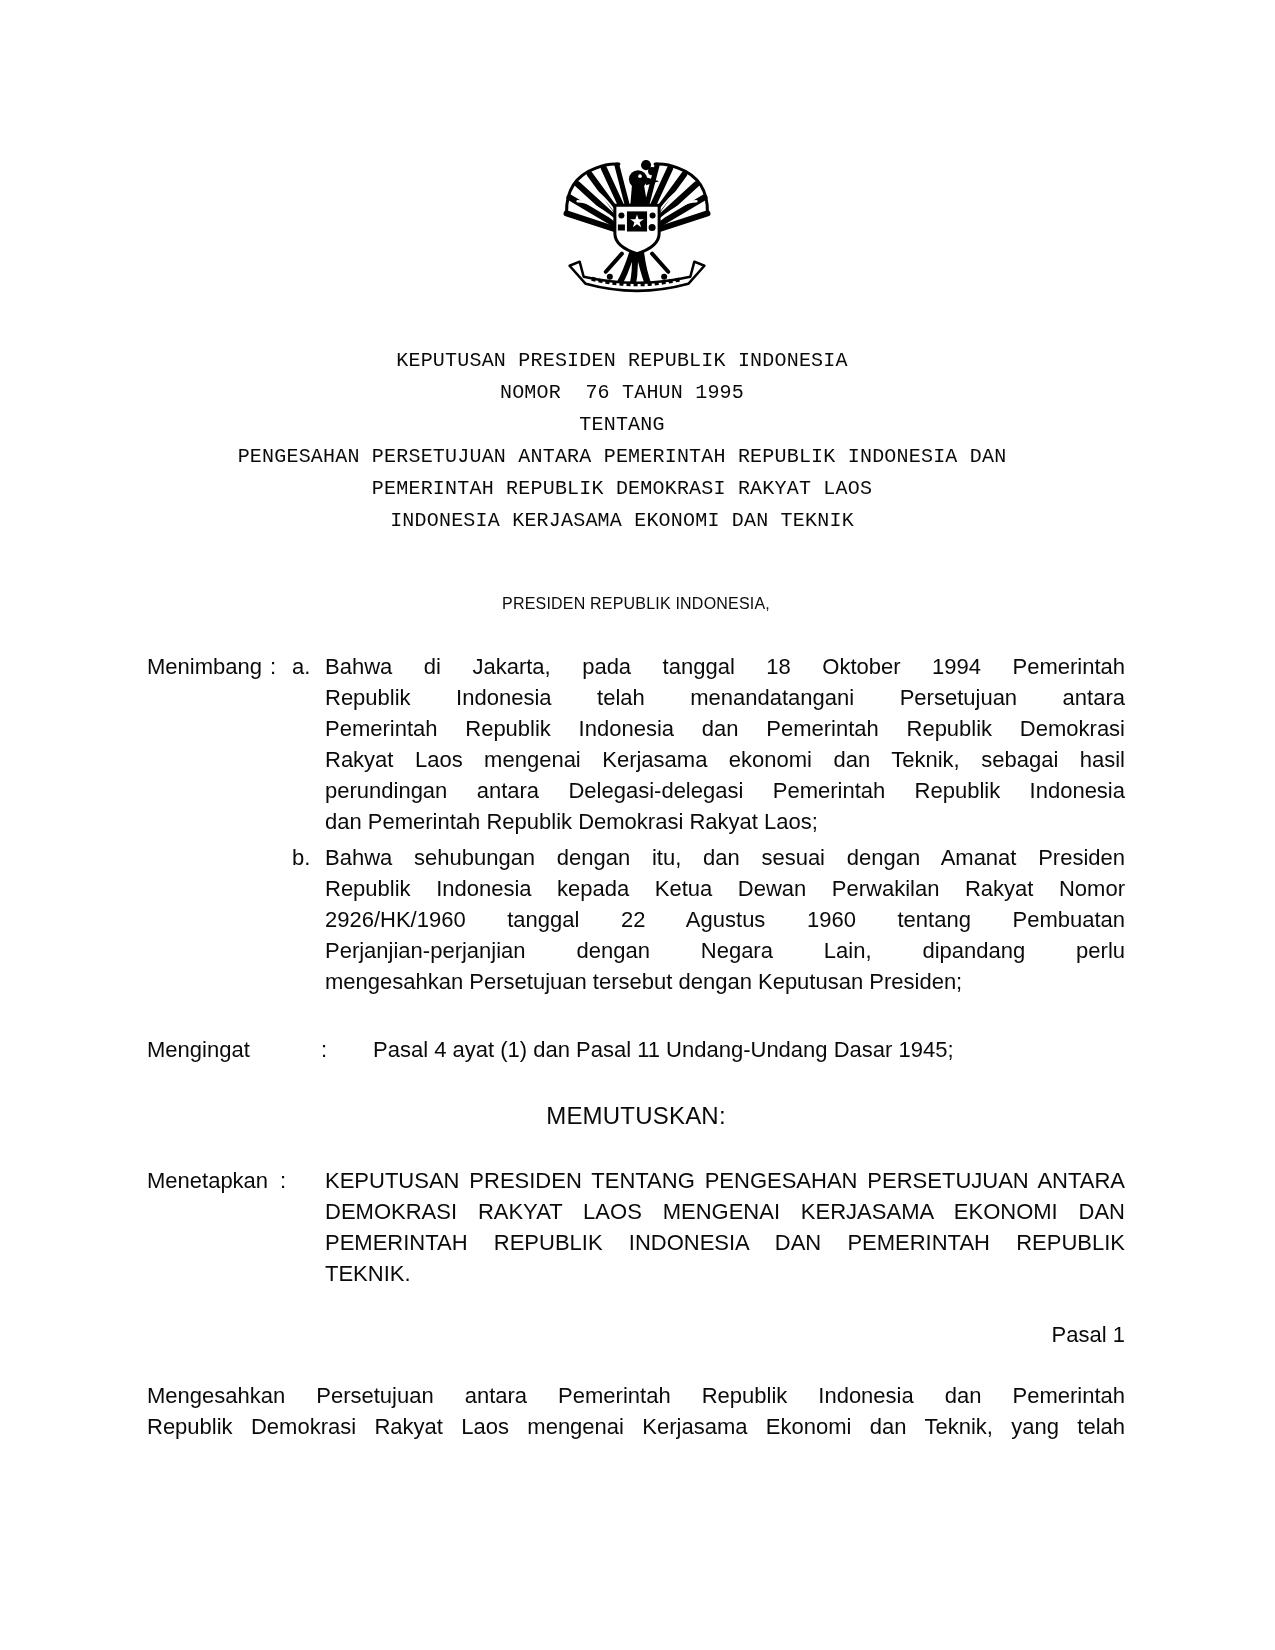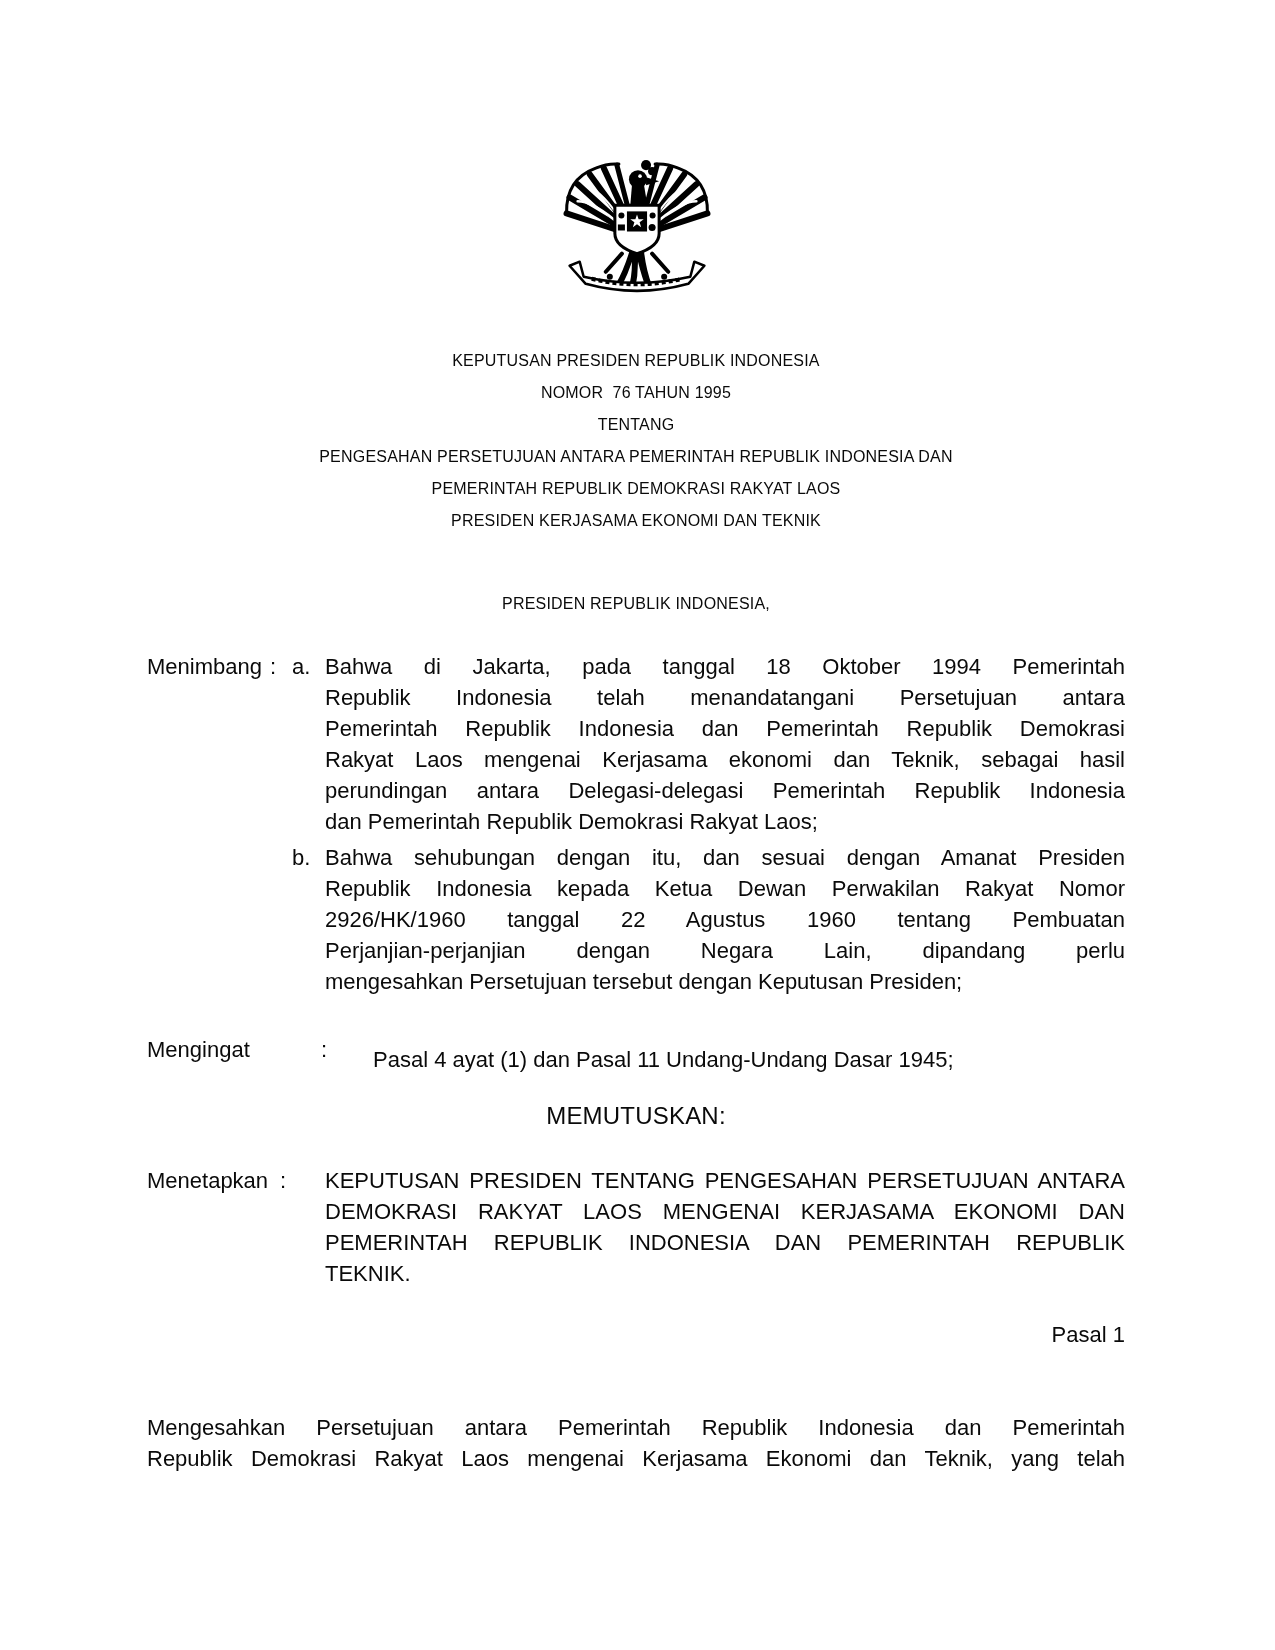--- a/index.html
+++ b/index.html
@@ -20,27 +20,28 @@
     left: 561px;
     top: 149px;
     width: 152px;
     height: 163px;
   }
   .emblem svg { width: 100%; height: 100%; }
 
   
   .title-block {
     position: absolute;
-    left: 147px;
+    left: 133px;
     top: 345px;
     width: 978px;
     text-align: center;
-    font-size: 16px;
+    font-size: 20px;
     line-height: 32px;
     letter-spacing: 0.2px;
+    font-family: Liberation Mono, monospace;
   }
   .tl { white-space: pre-wrap; }
 
   .salutation {
     position: absolute;
     left: 147px;
     top: 592px;
     width: 978px;
     text-align: center;
     font-size: 16px;
@@ -69,21 +70,21 @@
 
   .jl { text-align: justify; text-align-last: justify; }
   .ll { text-align: left; }
 
   .mengingat {
     position: absolute;
     left: 147px;
     top: 1034px;
     width: 978px;
   }
-  .mengingat .mtext { position: absolute; left: 226px; top: 0; white-space: nowrap; margin-top: 10px; }
+  .mengingat .mtext { position: absolute; left: 226px; top: 0; white-space: nowrap; }
 
   .memutuskan {
     position: absolute;
     left: 147px;
     top: 1100px;
     width: 978px;
     text-align: center;
     font-size: 24px;
     line-height: 31px;
     letter-spacing: 0.2px;
@@ -103,21 +104,20 @@
     top: 1319px;
     width: 978px;
     text-align: right;
   }
 
   .closing {
     position: absolute;
     left: 147px;
     top: 1380px;
     width: 978px;
-    margin-top: 32px;
   }
 </style>
 </head>
 <body>
 
 <div class="page">
 
   <div class="emblem">
     <svg viewBox="0 0 150 162" xmlns="http://www.w3.org/2000/svg">
       <g stroke="#000" stroke-linecap="round" fill="none">
@@ -167,21 +167,21 @@
       <polygon fill="#fff" points="75,65 76.6,69.8 81.7,69.8 77.6,72.8 79.1,77.7 75,74.7 70.9,77.7 72.4,72.8 68.3,69.8 73.4,69.8"></polygon>
     </svg>
   </div>
 
   <div class="title-block">
     <div class="tl">KEPUTUSAN PRESIDEN REPUBLIK INDONESIA</div>
     <div class="tl">NOMOR  76 TAHUN 1995</div>
     <div class="tl">TENTANG</div>
     <div class="tl">PENGESAHAN PERSETUJUAN ANTARA PEMERINTAH REPUBLIK INDONESIA DAN</div>
     <div class="tl">PEMERINTAH REPUBLIK DEMOKRASI RAKYAT LAOS</div>
-    <div class="tl">PRESIDEN KERJASAMA EKONOMI DAN TEKNIK</div>
+    <div class="tl">INDONESIA KERJASAMA EKONOMI DAN TEKNIK</div>
   </div>
 
   <div class="salutation">PRESIDEN REPUBLIK INDONESIA,</div>
 
   <section class="menimbang body-txt">
     <span class="lbl">Menimbang</span>
     <span class="col c-menimbang">:</span>
 
     <div class="item item-a">
       <span class="marker">a.</span>

